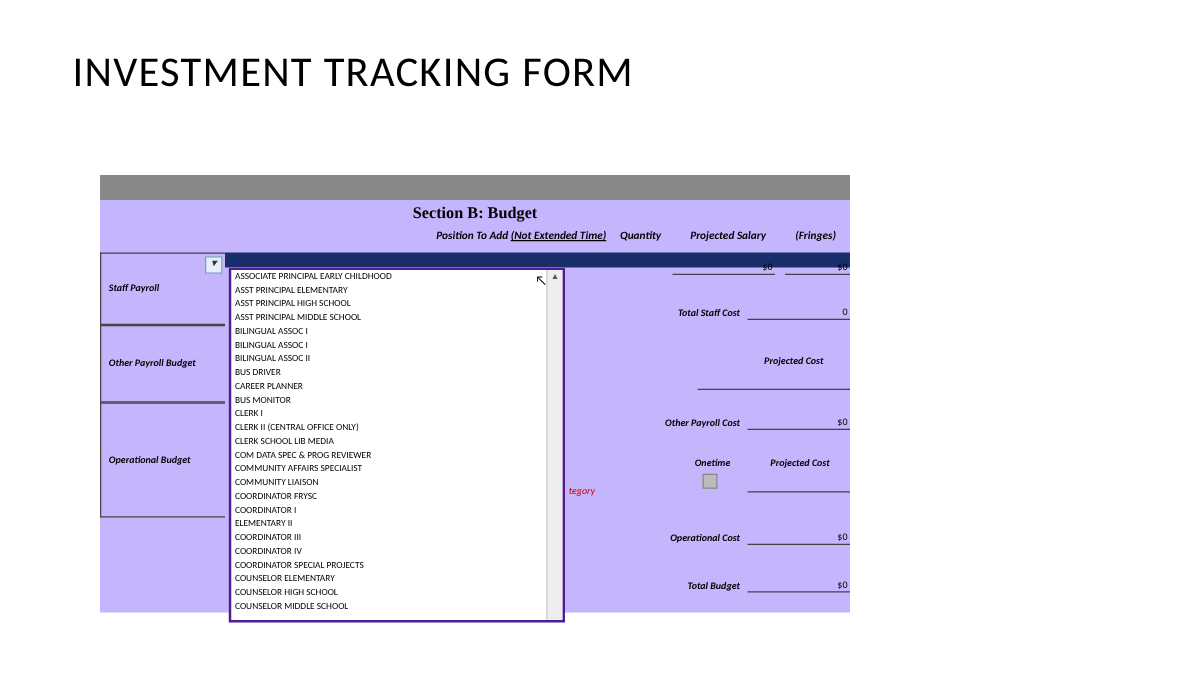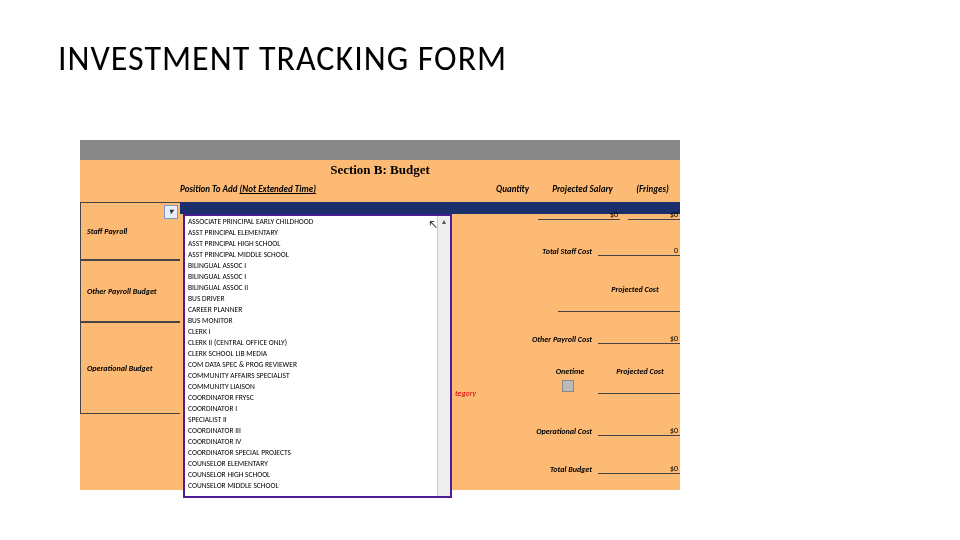--- a/index.html
+++ b/index.html
@@ -1,23 +1,23 @@
 <!DOCTYPE html>
 <html><head>
 <meta charset="utf-8">
 <style>
 html,body{margin:0;padding:0;width:960px;height:540px;background:#fff;font-family:Calibri,Arial,sans-serif;color:#000;overflow:hidden}
 .slide{position:relative;width:960px;height:540px}
 .title{position:absolute;top:38px;left:58px;font-size:34px;letter-spacing:1px;font-weight:400}
-.panel{position:absolute;top:140px;left:80px;width:600px;height:350px;background:#fdba74}
+.panel{position:absolute;top:140px;left:80px;width:600px;height:350px;background:#c4b5fd}
 .section-bar{height:20px;background:#888}
 .section-title{text-align:center;font-family:Georgia,serif;font-weight:bold;font-size:13px;padding:2px 0}
 .hdr-row{display:flex;font-style:italic;font-weight:bold;font-size:9px;height:17px;align-items:center}
 .hdr-blank{width:100px}
-.hdr-pos{flex:1;text-align:left}
+.hdr-pos{flex:1;text-align:right}
 .hdr-qty{width:55px;text-align:center}
 .hdr-sal{width:85px;text-align:center}
 .hdr-fr{width:55px;text-align:center}
 .hdr-pos .ul{text-decoration:underline}
 .left-col{position:absolute;top:62px;left:0;width:100px}
 .left-label{height:56px;border:1px solid #444;border-right:none;font-size:8px;font-style:italic;font-weight:bold;display:flex;align-items:center;padding-left:6px;position:relative}
 .left-label.s1{height:56px}
 .left-label.s2{height:60px}
 .left-label.s3{height:90px}
 .csel{position:absolute;right:2px;top:2px;width:12px;height:12px;border:1px solid #7a9ac9;background:#e8eef7;font-size:8px;line-height:10px;text-align:center;color:#333}
@@ -81,21 +81,21 @@
           <div class="dd-item">CAREER PLANNER</div>
           <div class="dd-item">BUS MONITOR</div>
           <div class="dd-item">CLERK I</div>
           <div class="dd-item">CLERK II (CENTRAL OFFICE ONLY)</div>
           <div class="dd-item">CLERK SCHOOL LIB MEDIA</div>
           <div class="dd-item">COM DATA SPEC &amp; PROG REVIEWER</div>
           <div class="dd-item">COMMUNITY AFFAIRS SPECIALIST</div>
           <div class="dd-item">COMMUNITY LIAISON</div>
           <div class="dd-item">COORDINATOR FRYSC</div>
           <div class="dd-item">COORDINATOR I</div>
-          <div class="dd-item">SPECIALIST II</div>
+          <div class="dd-item">ELEMENTARY II</div>
           <div class="dd-item">COORDINATOR III</div>
           <div class="dd-item">COORDINATOR IV</div>
           <div class="dd-item">COORDINATOR SPECIAL PROJECTS</div>
           <div class="dd-item">COUNSELOR ELEMENTARY</div>
           <div class="dd-item">COUNSELOR HIGH SCHOOL</div>
           <div class="dd-item">COUNSELOR MIDDLE SCHOOL</div>
         </div>
       <div class="dd-scroll">
         <div class="tri">▴</div>
       </div>

